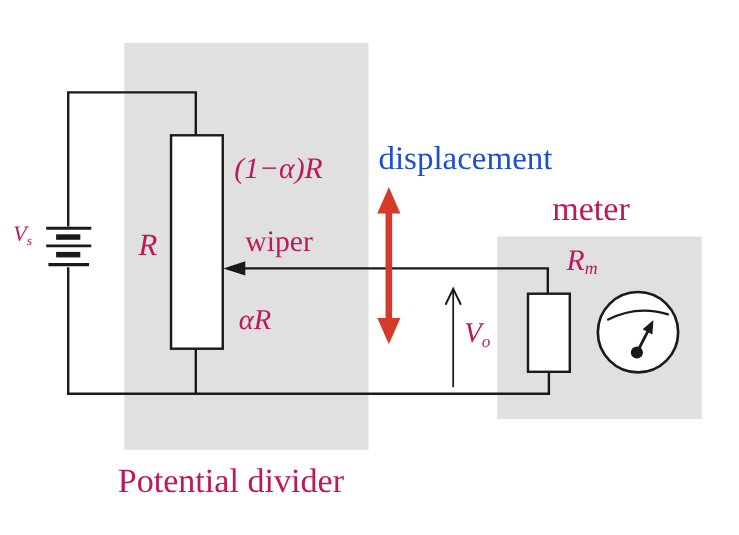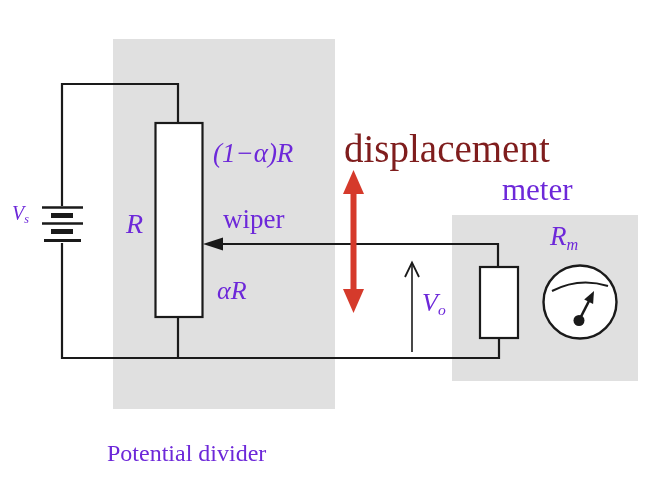--- a/index.html
+++ b/index.html
@@ -12,37 +12,37 @@
   }
   .region{
     position:absolute;
     background:#e0e0e0;
   }
   #divider-region{left:113px;top:39px;width:222px;height:370px;}
   #meter-region{left:452px;top:215px;width:186px;height:166px;}
   #circuit{position:absolute;left:0;top:0;}
   .label{
     position:absolute;
-    color:#6d28d9;
+    color:#be185d;
     white-space:nowrap;
     line-height:1.05;
     font-family:"Liberation Serif","DejaVu Serif",serif;
   }
   .math{font-style:italic;}
   .sub{font-size:0.6em;font-style:italic;vertical-align:-0.28em;}
   #vs-label{left:12px;top:203px;font-size:20px;}
   #r-label{left:126px;top:209px;font-size:28px;}
   #upper-fraction-label{left:213px;top:139px;font-size:27px;}
   #wiper-label{left:223px;top:205px;font-size:27px;text-align:center;}
   #lower-fraction-label{left:217px;top:277px;font-size:26px;}
-  #displacement-label{left:344px;top:129px;font-size:39px;color:#7f1d1d;}
+  #displacement-label{left:344px;top:129px;font-size:30px;color:#1d4ed8;}
   #meter-label{left:502px;top:174px;font-size:31px;}
-  #rm-label{left:515px;top:222px;font-size:27px;margin-left:35px;}
+  #rm-label{left:515px;top:222px;font-size:27px;}
   #vo-label{left:422px;top:289px;font-size:26px;}
-  #caption-label{left:107px;top:421px;font-size:24px;margin-top:20px;}
+  #caption-label{left:107px;top:421px;font-size:31px;}
 </style>
 </head>
 <body>
 
 <div id="stage">
 
   <div id="divider-region" class="region"></div>
   <div id="meter-region" class="region"></div>
 
   <svg id="circuit" width="672" height="486" viewBox="0 0 672 486">

